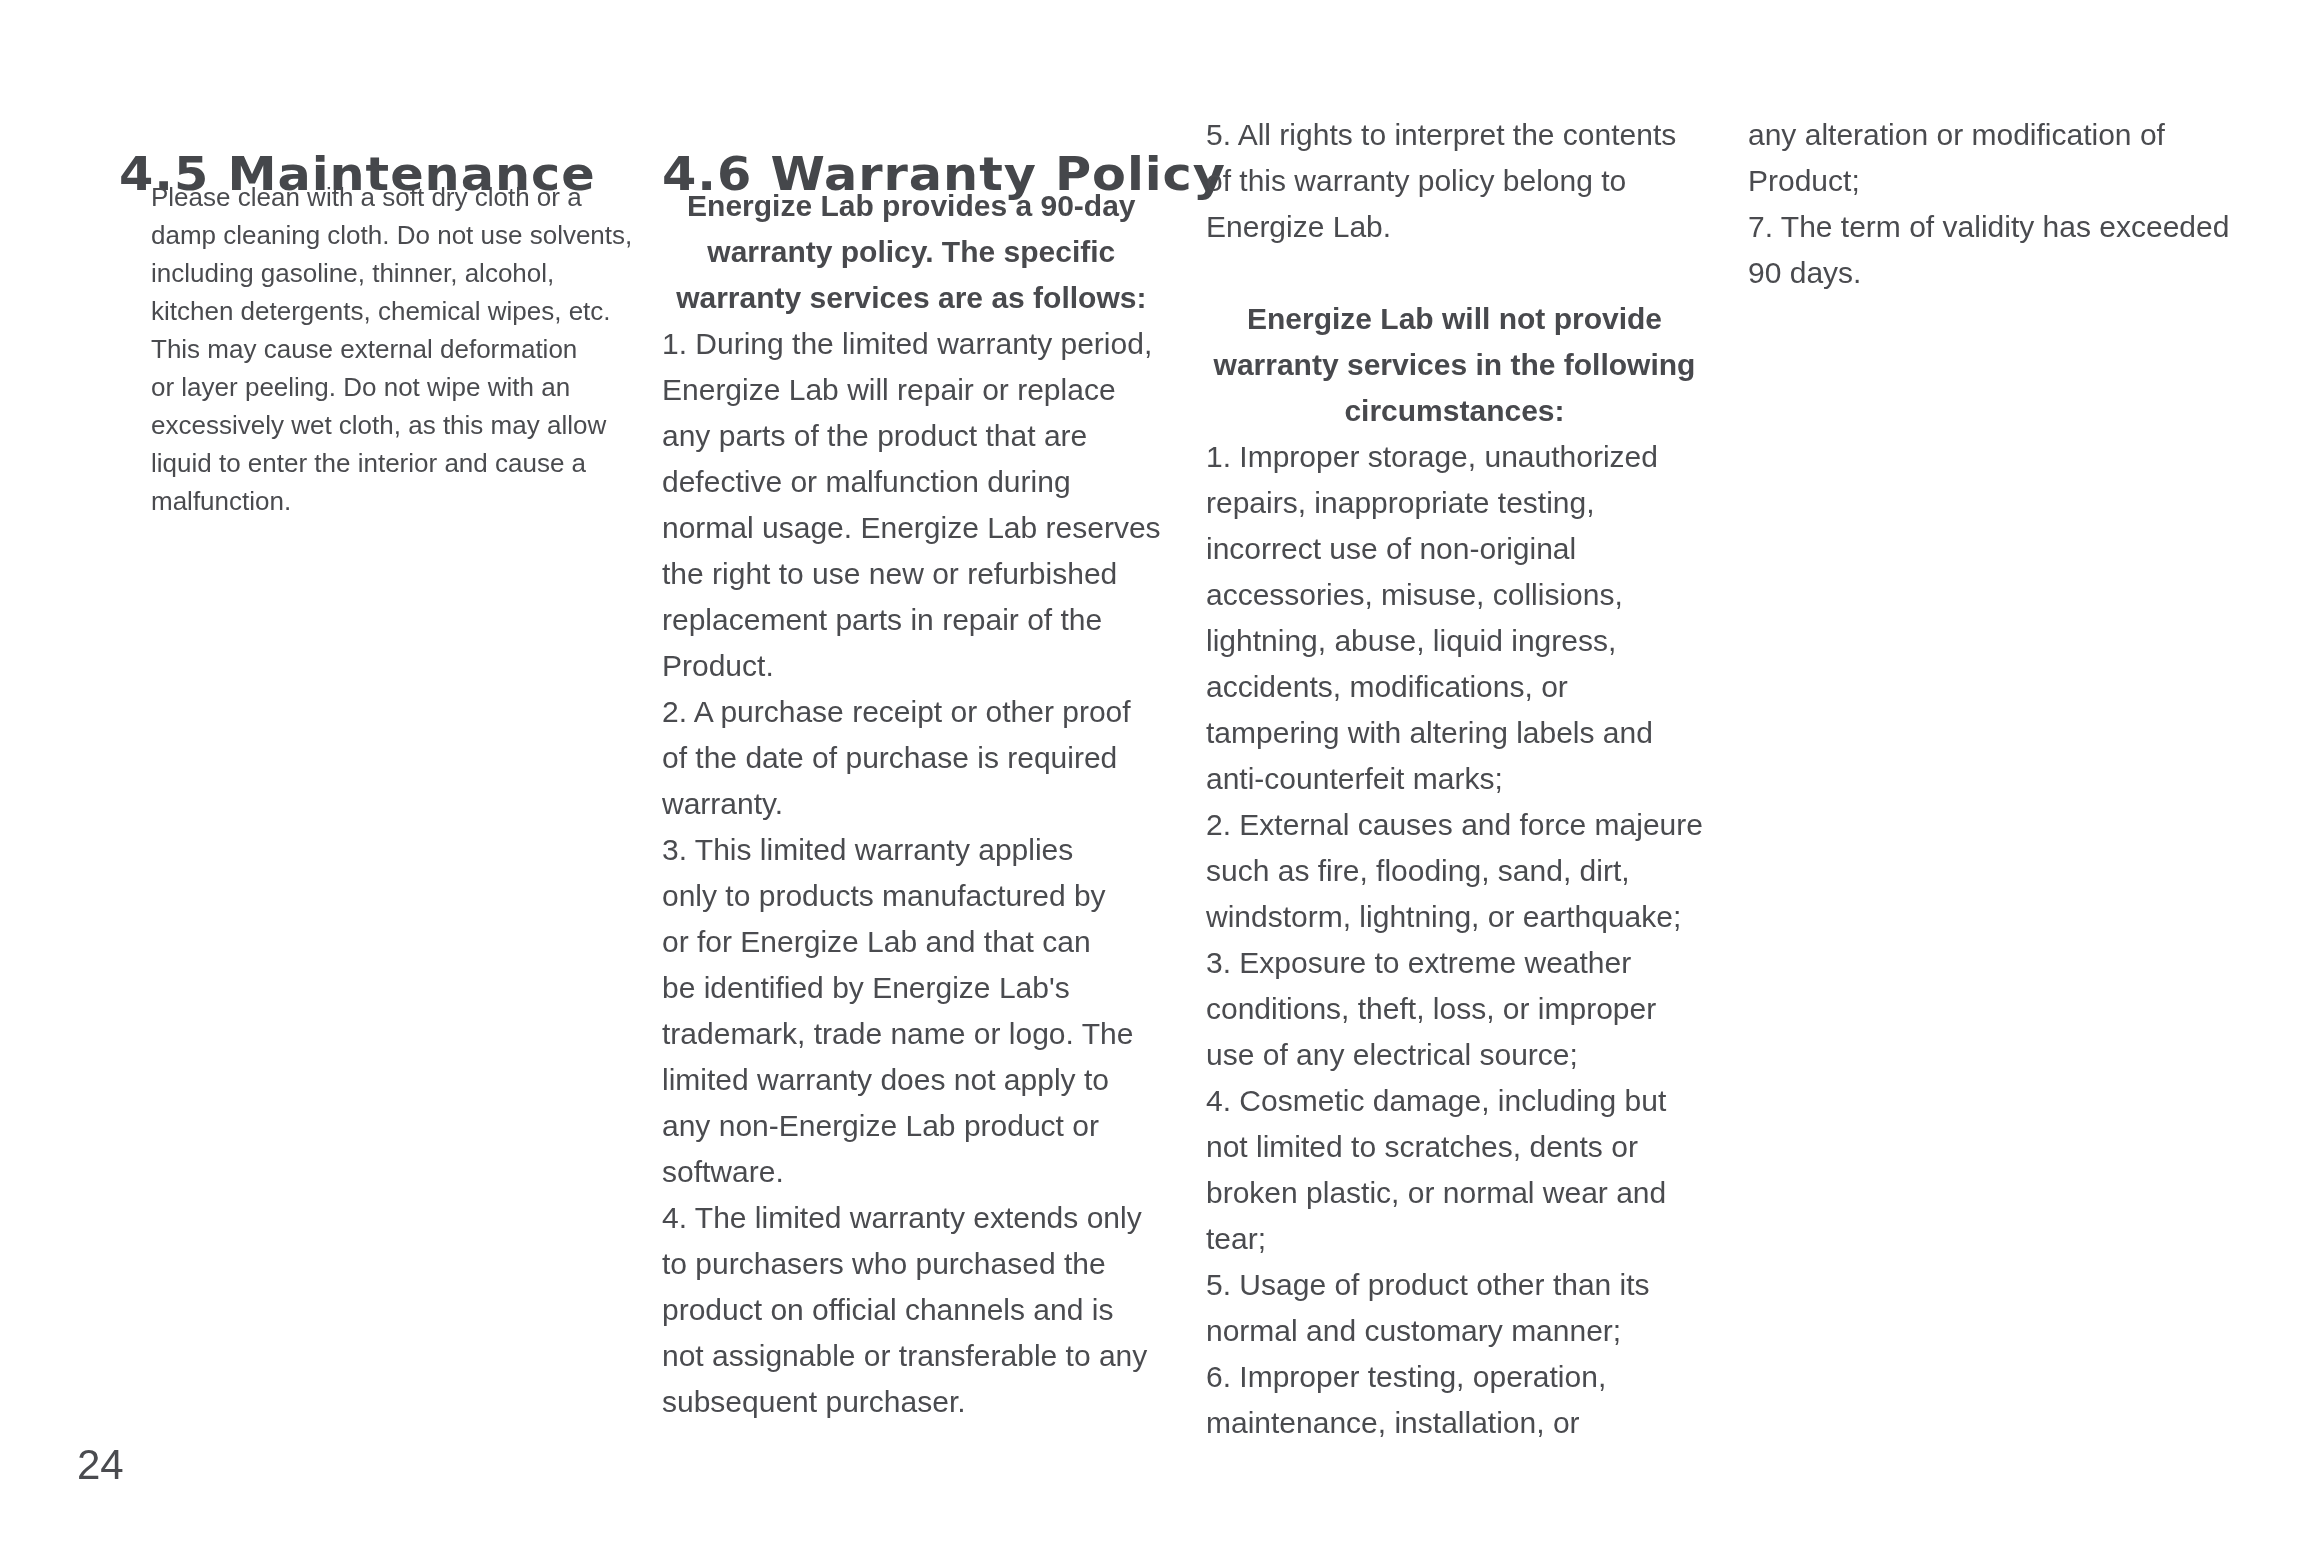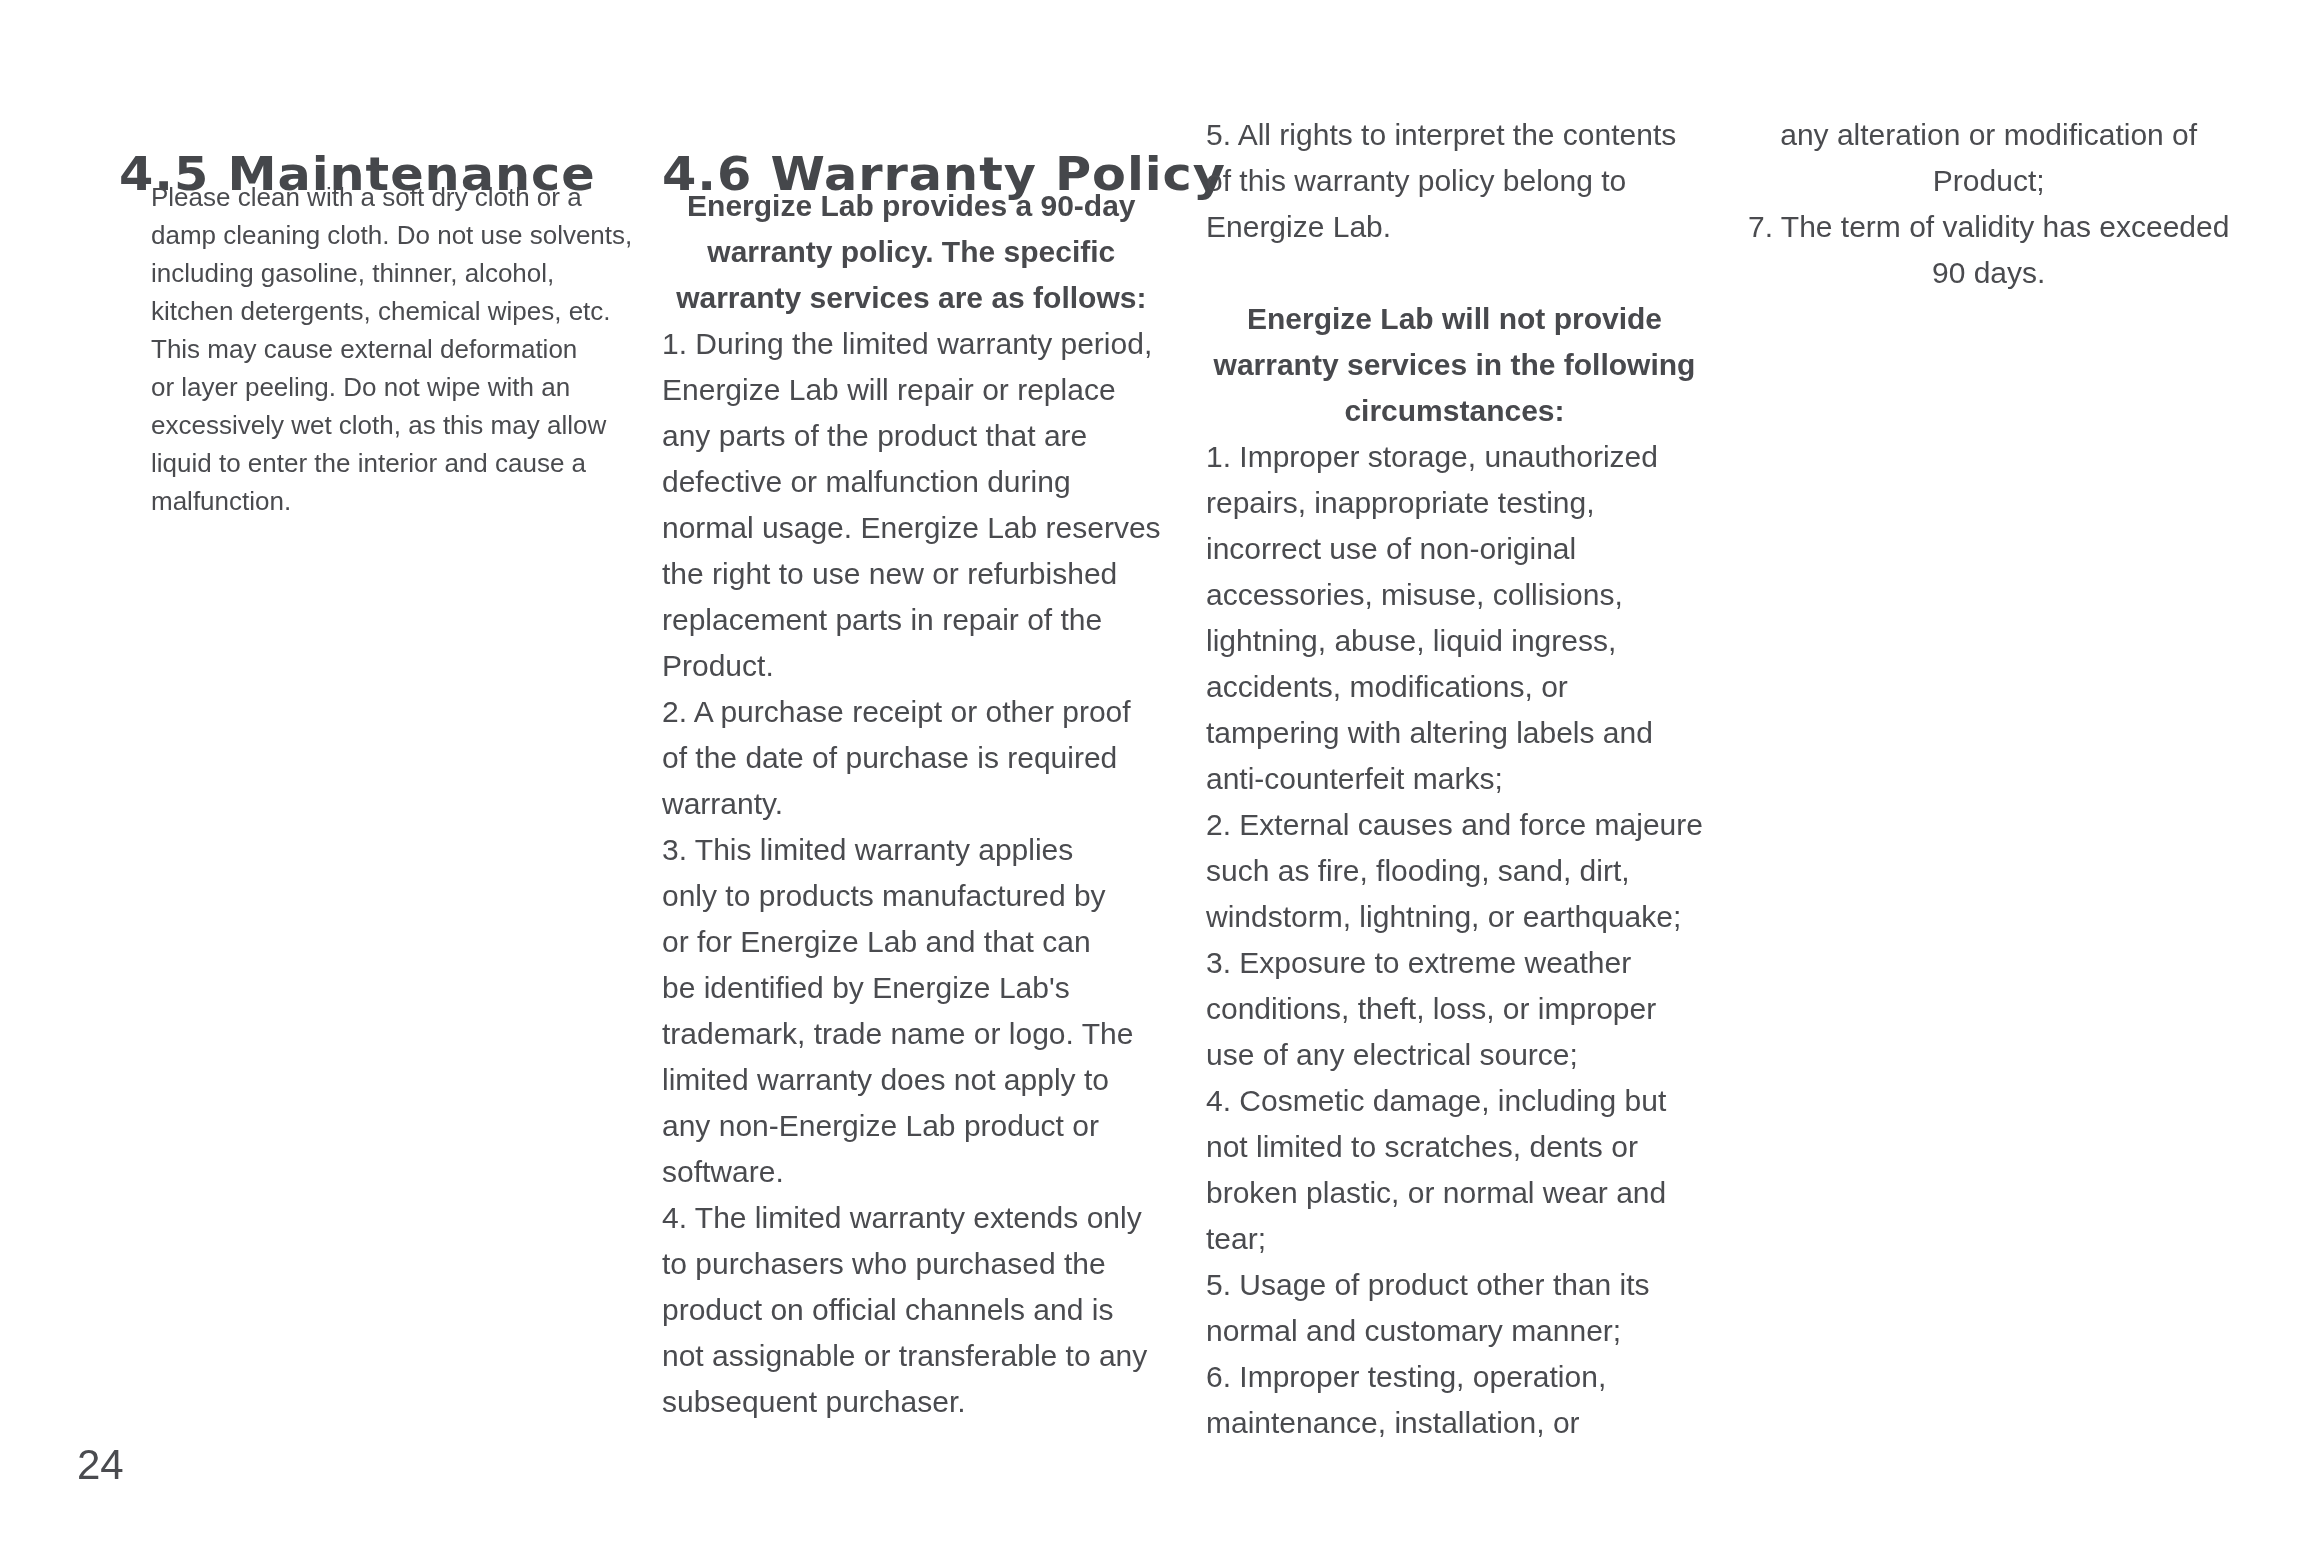--- a/index.html
+++ b/index.html
@@ -139,21 +139,21 @@
         <span class="line">not limited to scratches, dents or</span>
         <span class="line">broken plastic, or normal wear and</span>
         <span class="line">tear;</span>
         <span class="line">5. Usage of product other than its</span>
         <span class="line">normal and customary manner;</span>
         <span class="line">6. Improper testing, operation,</span>
         <span class="line">maintenance, installation, or</span>
       </div>
   </div>
 
-  <div class="body-text" style="left:1748px; top:112px;text-align:center;">
+  <div class="body-text" style="left:1748px; top:112px;">
     <div id="w-col4">
         <span class="line">any alteration or modification of</span>
         <span class="line">Product;</span>
         <span class="line">7. The term of validity has exceeded</span>
         <span class="line">90 days.</span>
       </div>
   </div>
 </section>
 
 <div class="page-number">24</div>

